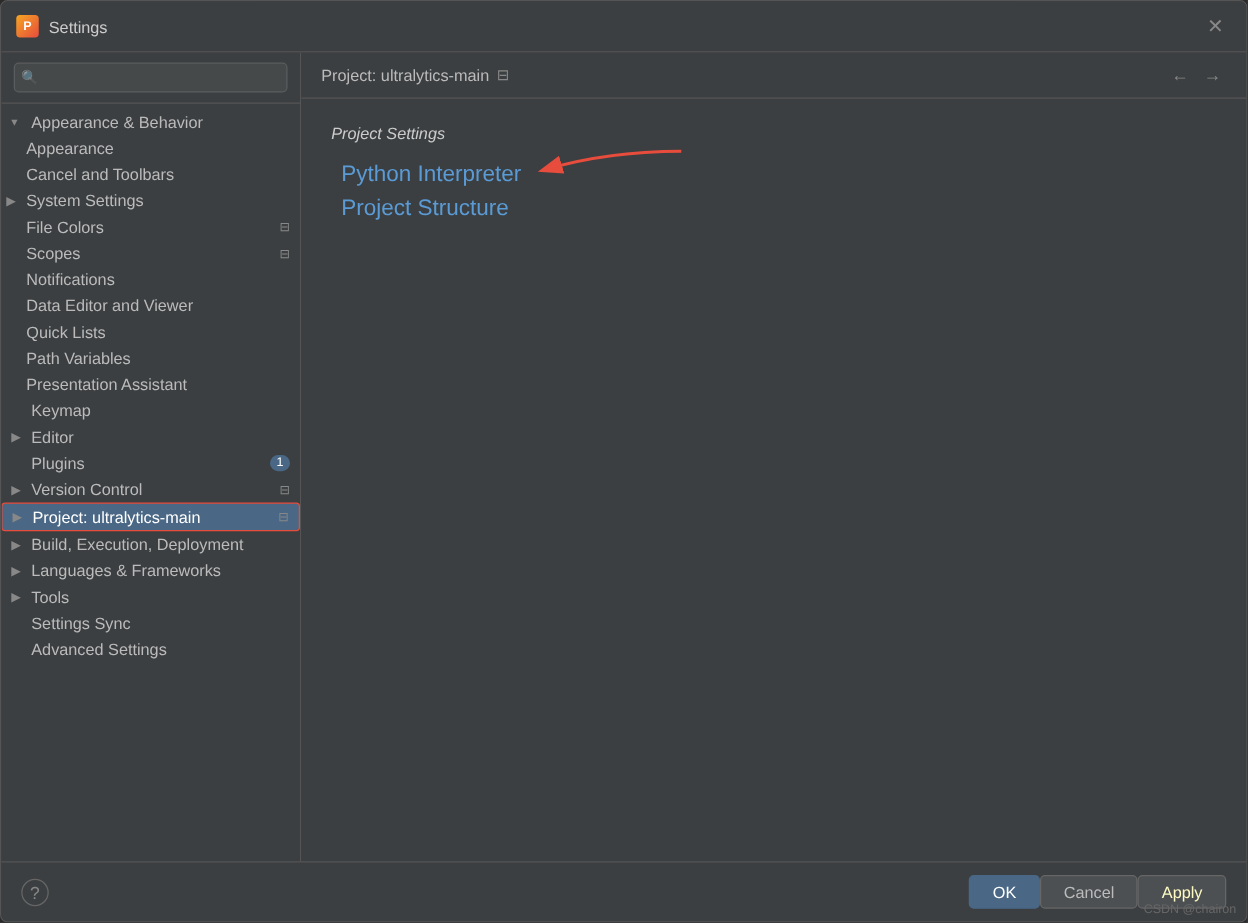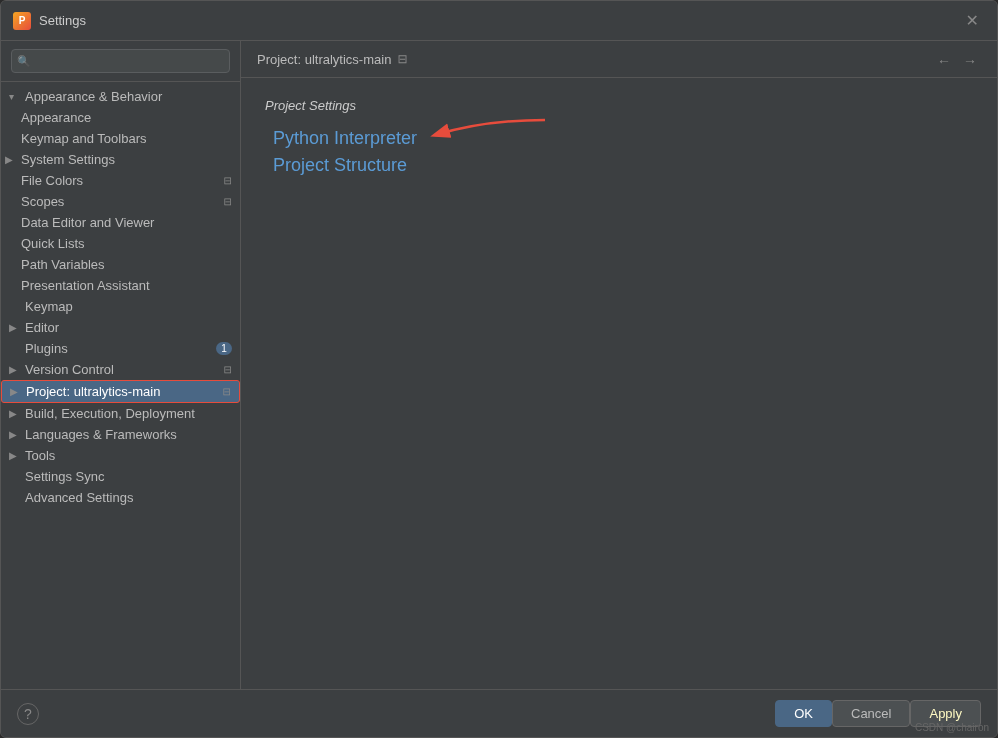--- a/index.html
+++ b/index.html
@@ -291,35 +291,39 @@
         <div class="tree-item indent-0">
           <span class="arrow">▾</span>
           <span class="label">Appearance &amp; Behavior</span>
         </div>
         <div class="tree-item indent-1">
           <span class="arrow"></span>
           <span class="label">Appearance</span>
         </div>
         <div class="tree-item indent-1">
           <span class="arrow"></span>
-          <span class="label">Keymap and Toolbars</span>
+          <span class="label">Cancel and Toolbars</span>
         </div>
         <div class="tree-item indent-1">
           <span class="arrow">▶</span>
           <span class="label">System Settings</span>
         </div>
         <div class="tree-item indent-1">
           <span class="arrow"></span>
           <span class="label">File Colors</span>
           <span class="icon-btn">⊟</span>
         </div>
         <div class="tree-item indent-1">
           <span class="arrow"></span>
           <span class="label">Scopes</span>
           <span class="icon-btn">⊟</span>
+        </div>
+        <div class="tree-item indent-1">
+          <span class="arrow"></span>
+          <span class="label">Notifications</span>
         </div>
         <div class="tree-item indent-1">
           <span class="arrow"></span>
           <span class="label">Data Editor and Viewer</span>
         </div>
         <div class="tree-item indent-1">
           <span class="arrow"></span>
           <span class="label">Quick Lists</span>
         </div>
         <div class="tree-item indent-1">

